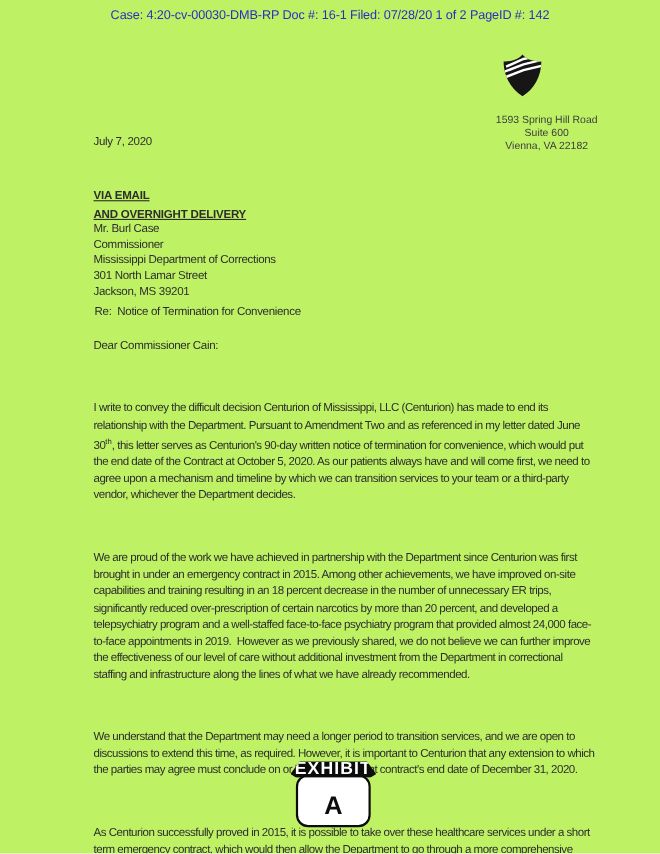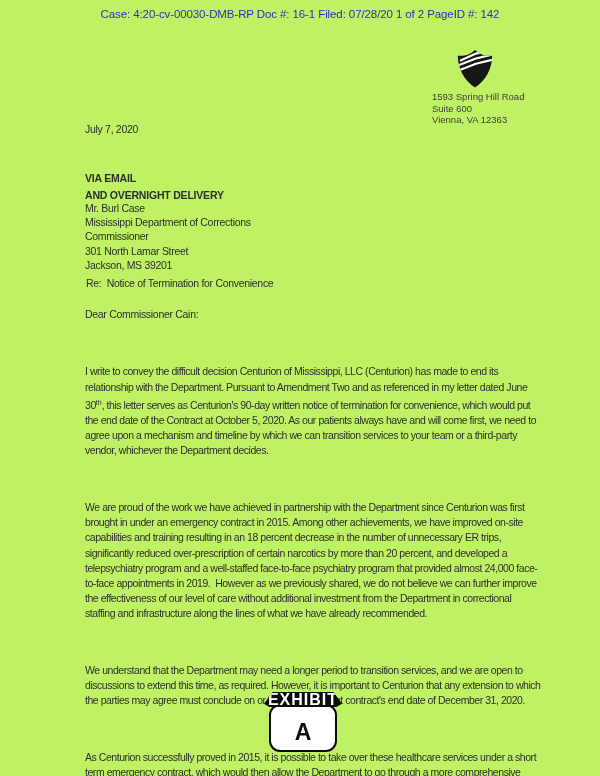--- a/index.html
+++ b/index.html
@@ -20,25 +20,25 @@
     color:#2b2fc0;
   }
   
   .letterhead { position:absolute; left:432px; top:47px; width:130px; }
   .logo-icon-wrap { width:46px; height:44px; margin-left:20px; }
   .wordmark {
     font-size:27px; font-weight:700; letter-spacing:-1.4px;
     color:#161616; line-height:1; margin-top:-3px; white-space:nowrap;
   }
   .wordmark sup { font-size:8px; font-weight:400; letter-spacing:0; vertical-align:6px; }
-  .lh-address { font-size:9.5px; line-height:11.5px; color:#3d3d3d; }
+  .lh-address { margin-top:13px; font-size:9.5px; line-height:11.5px; color:#3d3d3d;text-align:center; }
   
   .dateline { position:absolute; left:85px; top:123px; font-size:10.5px; letter-spacing:-0.3px; }
   .delivery { position:absolute; left:85px; top:170px; font-size:10.5px; letter-spacing:-0.2px; }
-  .delivery div { font-weight:700; line-height:16.5px; }
+  .delivery div { font-weight:700; text-decoration:underline; line-height:16.5px; }
   .recipient { position:absolute; left:85px; top:201px; font-size:10.5px; letter-spacing:-0.3px; line-height:14.2px; }
   .re-line { position:absolute; left:86px; top:277px; font-size:10.5px; letter-spacing:-0.3px; white-space:pre-wrap;text-align:center; }
   .salutation { position:absolute; left:85px; top:308px; font-size:10.5px; letter-spacing:-0.3px; }
   .body-text {
     position:absolute; left:85px; top:334px; width:456px;
     font-size:10.5px; letter-spacing:-0.45px; line-height:15.2px;
     white-space:pre-wrap;
   }
   .body-text p { margin-bottom:11px; }
   .body-text sup { font-size:7px; letter-spacing:0; vertical-align:4px; }
@@ -77,35 +77,35 @@
         <g clip-path="url(#shieldClip)" stroke="#ffffff" stroke-width="5" fill="none">
           <path d="M6 44 L52 26 L94 16"></path>
           <path d="M6 56 L52 38 L94 28"></path>
           <path d="M16 31 L52 15 L80 9"></path>
         </g>
       </svg>
     </div>
     <div class="lh-address">
       <div>1593 Spring Hill Road</div>
       <div>Suite 600</div>
-      <div>Vienna, VA 12363</div>
+      <div>Vienna, VA 22182</div>
     </div>
   </div>
 
   <div class="dateline">July 7, 2020</div>
 
   <div class="delivery">
     <div>VIA EMAIL</div>
     <div>AND OVERNIGHT DELIVERY</div>
   </div>
 
   <div class="recipient">
     <div>Mr. Burl Case</div>
+    <div>Commissioner</div>
     <div>Mississippi Department of Corrections</div>
-    <div>Commissioner</div>
     <div>301 North Lamar Street</div>
     <div>Jackson, MS 39201</div>
   </div>
 
   <div class="re-line">Re:  Notice of Termination for Convenience</div>
 
   <div class="salutation">Dear Commissioner Cain:</div>
 
   <div class="body-text">
     <p><span>I write to convey the difficult decision Centurion of Mississippi, LLC (Centurion) has made to end its relationship with the Department. Pursuant to Amendment Two and as referenced in my letter dated June 30</span><sup>th</sup><span>, this letter serves as Centurion's 90-day written notice of termination for convenience, which would put the end date of the Contract at October 5, 2020. As our patients always have and will come first, we need to agree upon a mechanism and timeline by which we can transition services to your team or a third-party vendor, whichever the Department decides.</span></p>

